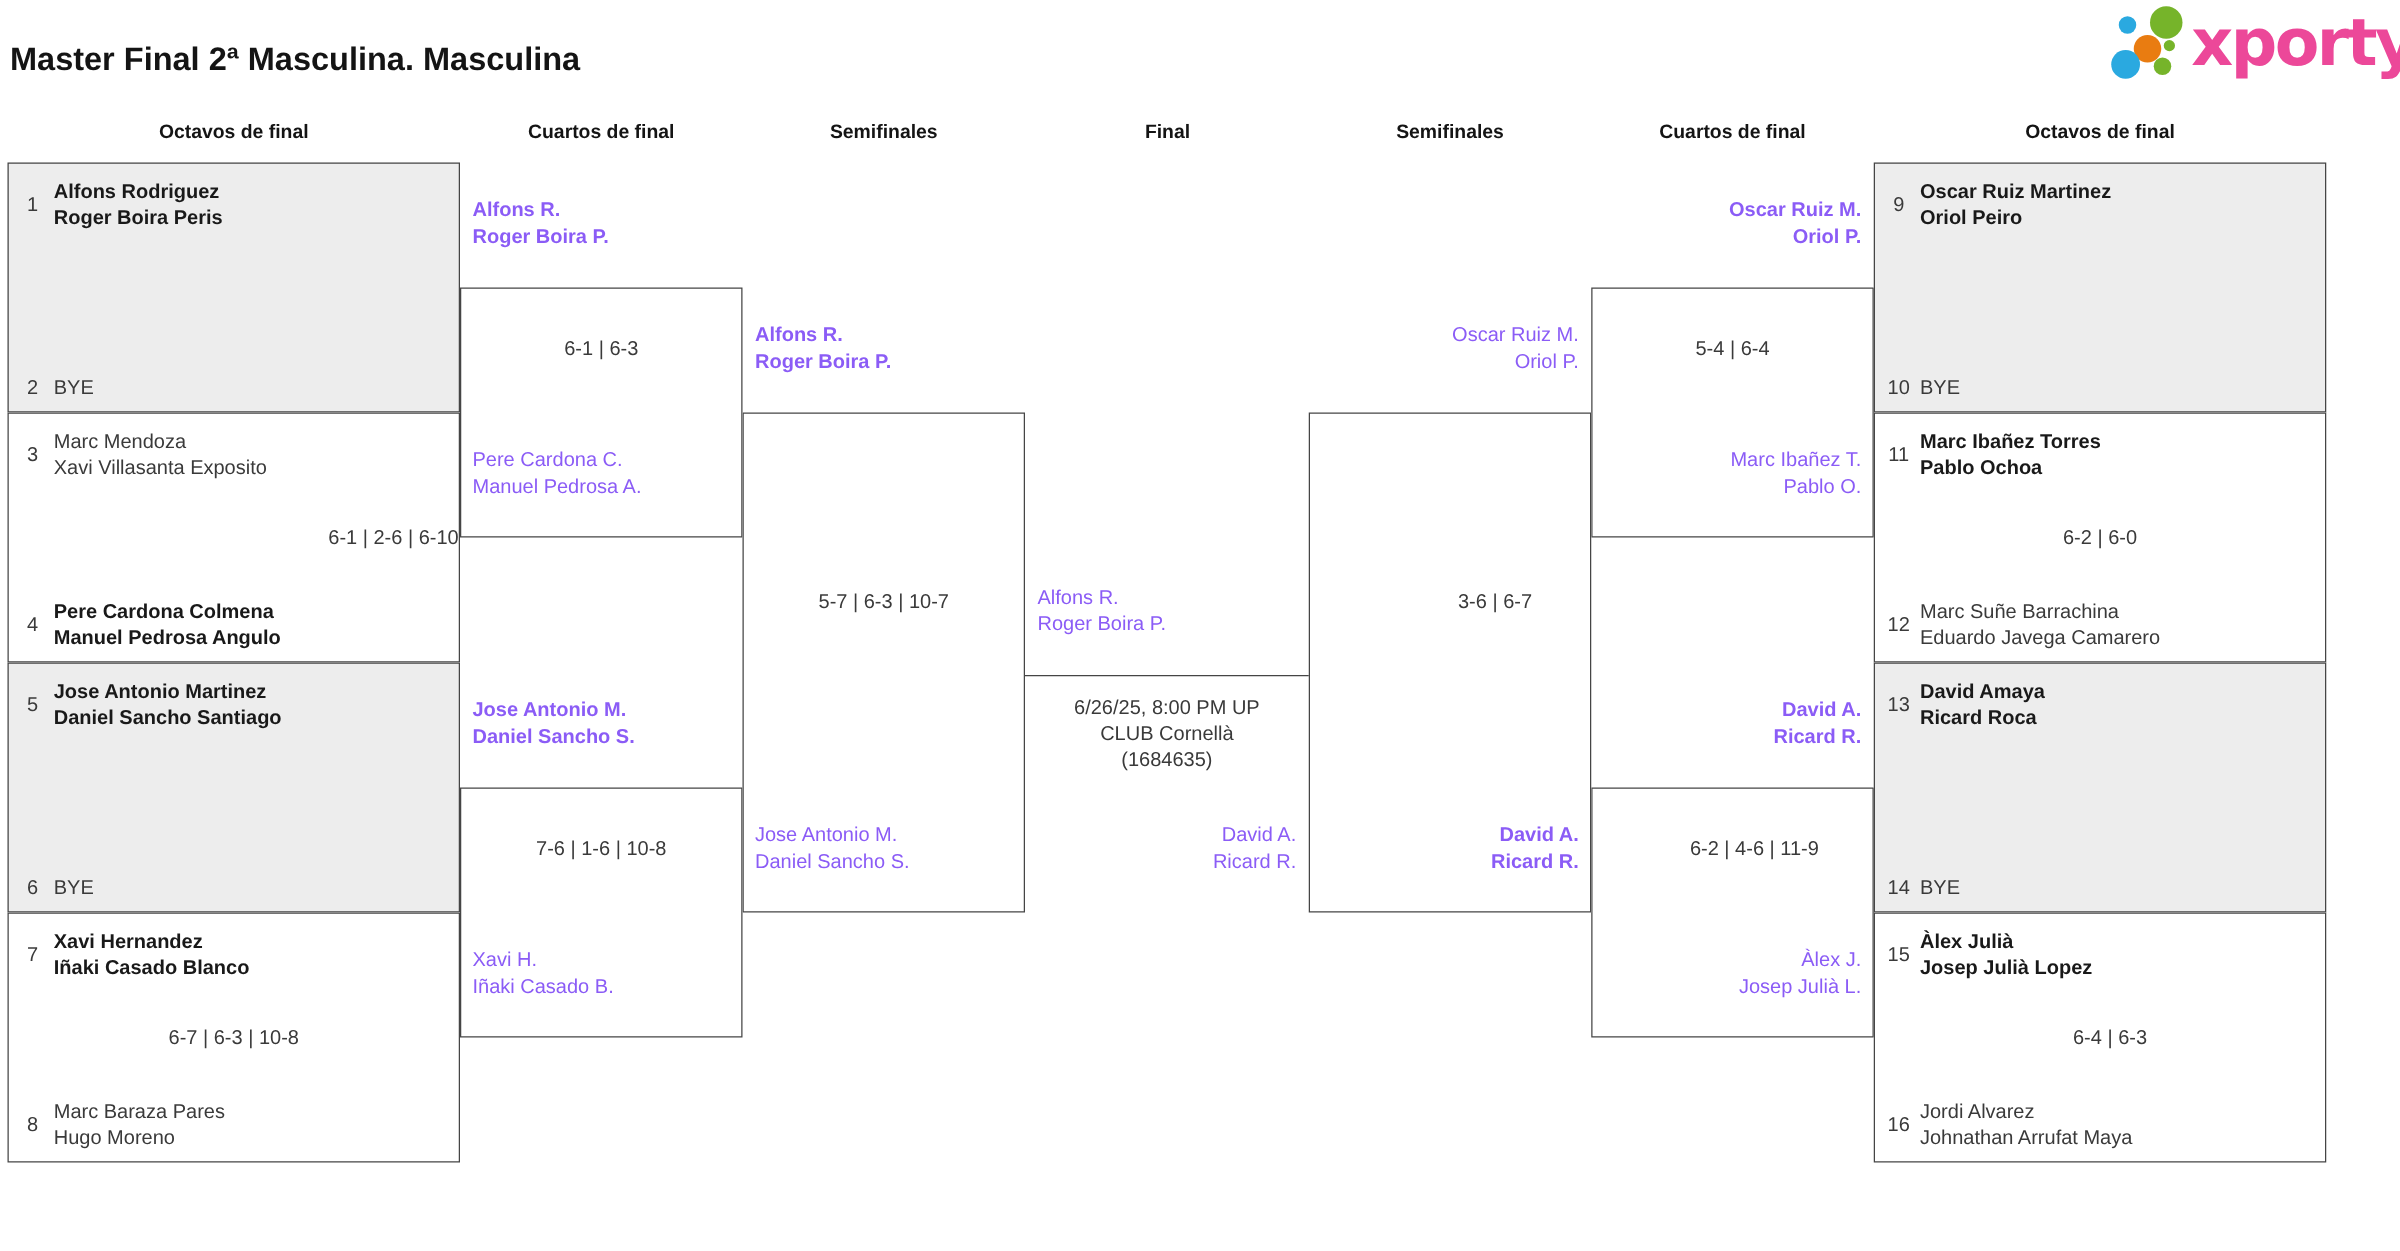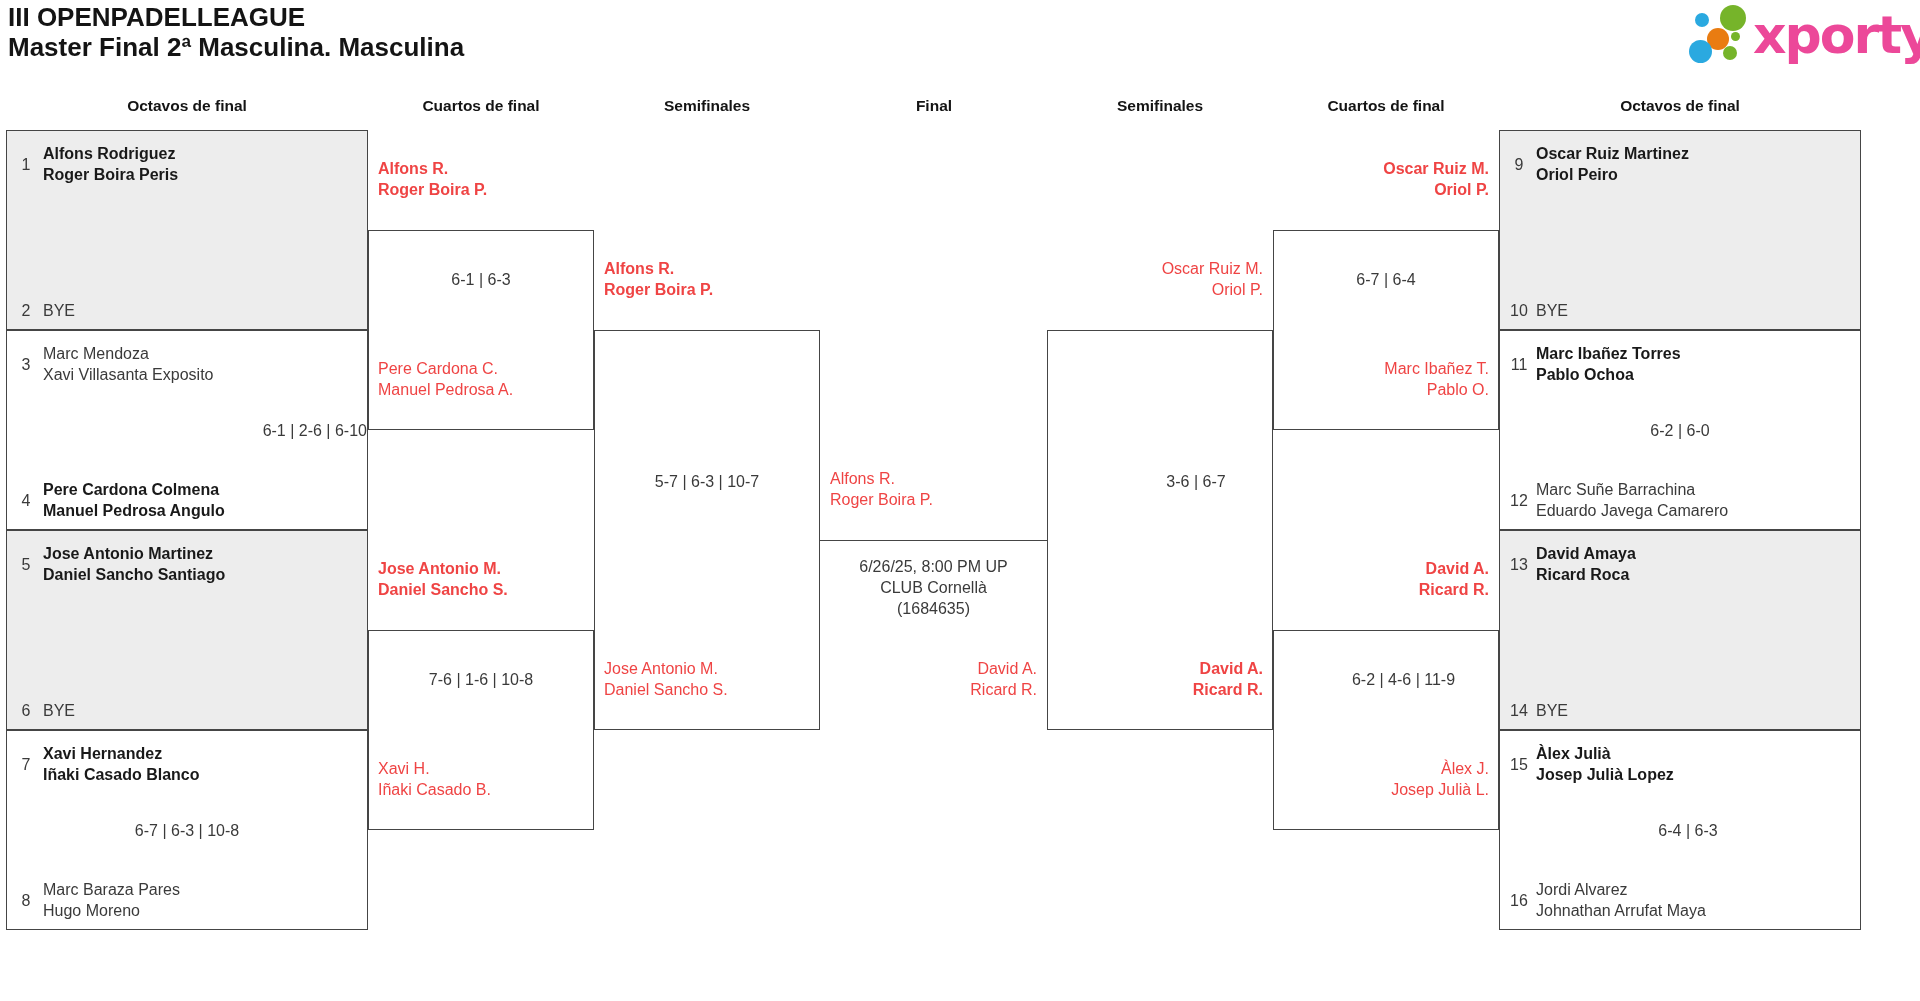--- a/index.html
+++ b/index.html
@@ -22,32 +22,31 @@
   .line{position:absolute;border-top:1px solid #454545;height:0;}
   
   .oteam{position:absolute;left:8px;right:8px;display:flex;align-items:center;gap:6px;
     font-size:16px;line-height:21px;color:#3a3a3a;}
   .oteam.at-top{top:12px;}
   .oteam.at-bottom{bottom:8px;}
   .seed{width:22px;flex:none;text-align:center;color:#3a3a3a;}
   .names{display:flex;flex-direction:column;}
   .bold{font-weight:700;color:#191919;}
   
-  .plabel{position:absolute;font-size:16px;line-height:21px;color:#ef4444;white-space:nowrap;}
+  .plabel{position:absolute;font-size:16px;line-height:21px;color:#8b5cf6;white-space:nowrap;}
   .plabel.right{text-align:right;}
   
   .score{position:absolute;text-align:center;font-size:16px;line-height:20px;color:#3a3a3a;white-space:nowrap;}
   .finfo{position:absolute;text-align:center;font-size:16px;line-height:21px;color:#3a3a3a;}
 </style>
 </head>
 <body>
 
 <div id="stage">
 
-  <div class="title-line" style="top:2px;">III OPENPADELLEAGUE</div>
   <div class="title-line" style="top:32px;">Master Final 2ª Masculina. Masculina</div>
 
   <div>
     <span class="dot" style="left:1695px;top:13px;width:14px;height:14px;background:#2aa9e0;"></span>
     <span class="dot" style="left:1720px;top:5px;width:26px;height:26px;background:#76b42a;"></span>
     <span class="dot" style="left:1707px;top:28px;width:22px;height:22px;background:#e97c11;"></span>
     <span class="dot" style="left:1731px;top:32px;width:9px;height:9px;background:#76b42a;"></span>
     <span class="dot" style="left:1689px;top:40px;width:23px;height:23px;background:#2aa9e0;"></span>
     <span class="dot" style="left:1723px;top:46px;width:14px;height:14px;background:#76b42a;"></span>
     <span class="logo-text">xporty</span>
@@ -217,21 +216,21 @@
   <div class="plabel" style="left:378px;top:758px;">
     <span>Xavi H.</span><br>
     <span>Iñaki Casado B.</span>
   </div>
 
   <div class="box" style="left:1273px;top:230px;width:226px;height:200px;"></div>
   <div class="plabel right bold" style="right:431px;top:158px;">
     <span>Oscar Ruiz M.</span><br>
     <span>Oriol P.</span>
   </div>
-  <div class="score" style="left:1273px;top:270px;width:226px;">6-7 | 6-4</div>
+  <div class="score" style="left:1273px;top:270px;width:226px;">5-4 | 6-4</div>
   <div class="plabel right" style="right:431px;top:358px;">
     <span>Marc Ibañez T.</span><br>
     <span>Pablo O.</span>
   </div>
 
   <div class="box" style="left:1273px;top:630px;width:226px;height:200px;"></div>
   <div class="plabel right bold" style="right:431px;top:558px;">
     <span>David A.</span><br>
     <span>Ricard R.</span>
   </div>

